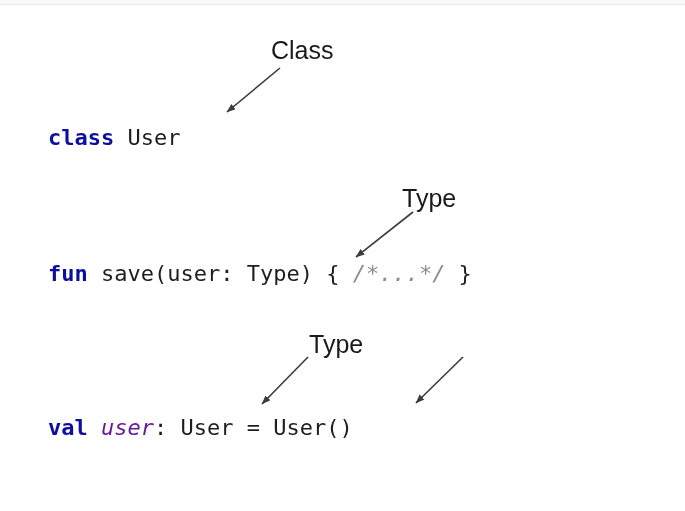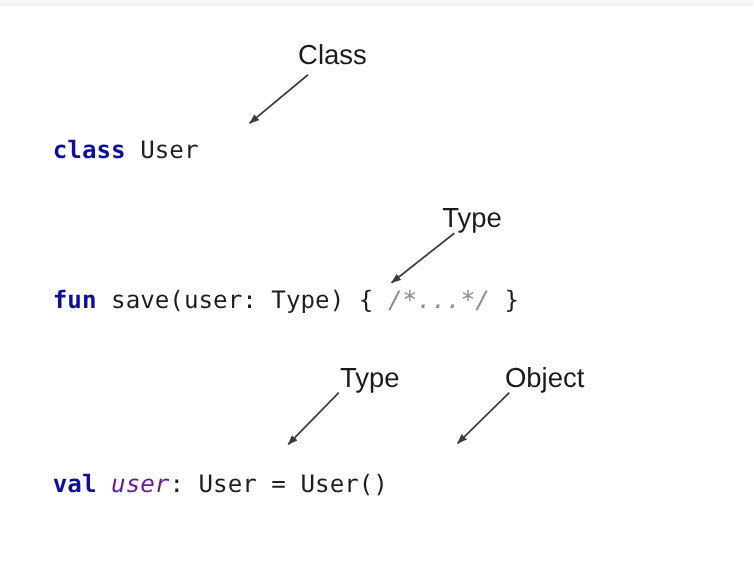--- a/index.html
+++ b/index.html
@@ -44,21 +44,21 @@
   }
   .code .kw   { color: #0d0d9e; font-weight: bold; }
   .code .prop { color: #681d97; font-style: italic; }
   .code .cmt  { color: #8c8c8c; font-style: italic; }
   #label-class    { left: 271px; top: 37px; }
   #label-type-mid { left: 402px; top: 185px; }
   #label-type-bot { left: 309px; top: 331px; }
   #label-object   { left: 459px; top: 331px; }
   #code-line-1 { top: 120px; }
   #code-line-2 { top: 256px; }
-  #code-line-3 { top: 423px; }
+  #code-line-3 { top: 410px; }
 </style>
 </head>
 <body>
 
 <div class="stage">
 
   <div class="top-strip"></div>
 
   <svg class="arrows" viewBox="0 0 685 511" xmlns="http://www.w3.org/2000/svg">
     <defs>
@@ -71,21 +71,20 @@
     <line x1="308" y1="357" x2="262" y2="404" stroke="#3c3c3c" stroke-width="1.6" marker-end="url(#ah)"></line>
     <line x1="463" y1="357" x2="416" y2="403" stroke="#3c3c3c" stroke-width="1.6" marker-end="url(#ah)"></line>
   </svg>
 
   <div id="label-class" class="ann-label">Class</div>
 
   <div id="label-type-mid" class="ann-label">Type</div>
 
   <div id="label-type-bot" class="ann-label">Type</div>
 
-  <div id="label-object" class="ann-label">Object</div>
 
   <div id="code-line-1" class="code"><span class="kw">class</span><span> User</span></div>
 
   <div id="code-line-2" class="code"><span class="kw">fun</span><span> save(user: Type) { </span><span class="cmt">/*...*/</span><span> }</span></div>
 
   <div id="code-line-3" class="code"><span class="kw">val</span><span> </span><span class="prop">user</span><span>: User = User()</span></div>
 
 </div>
 
 </body></html>

